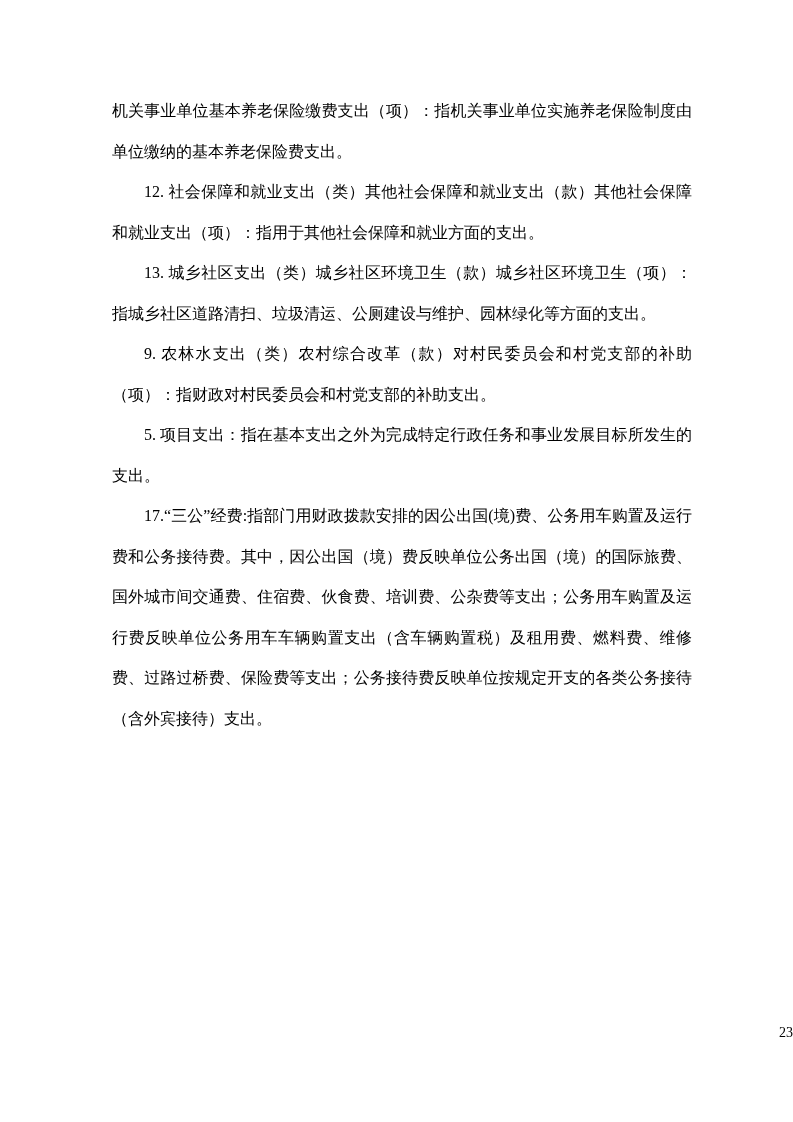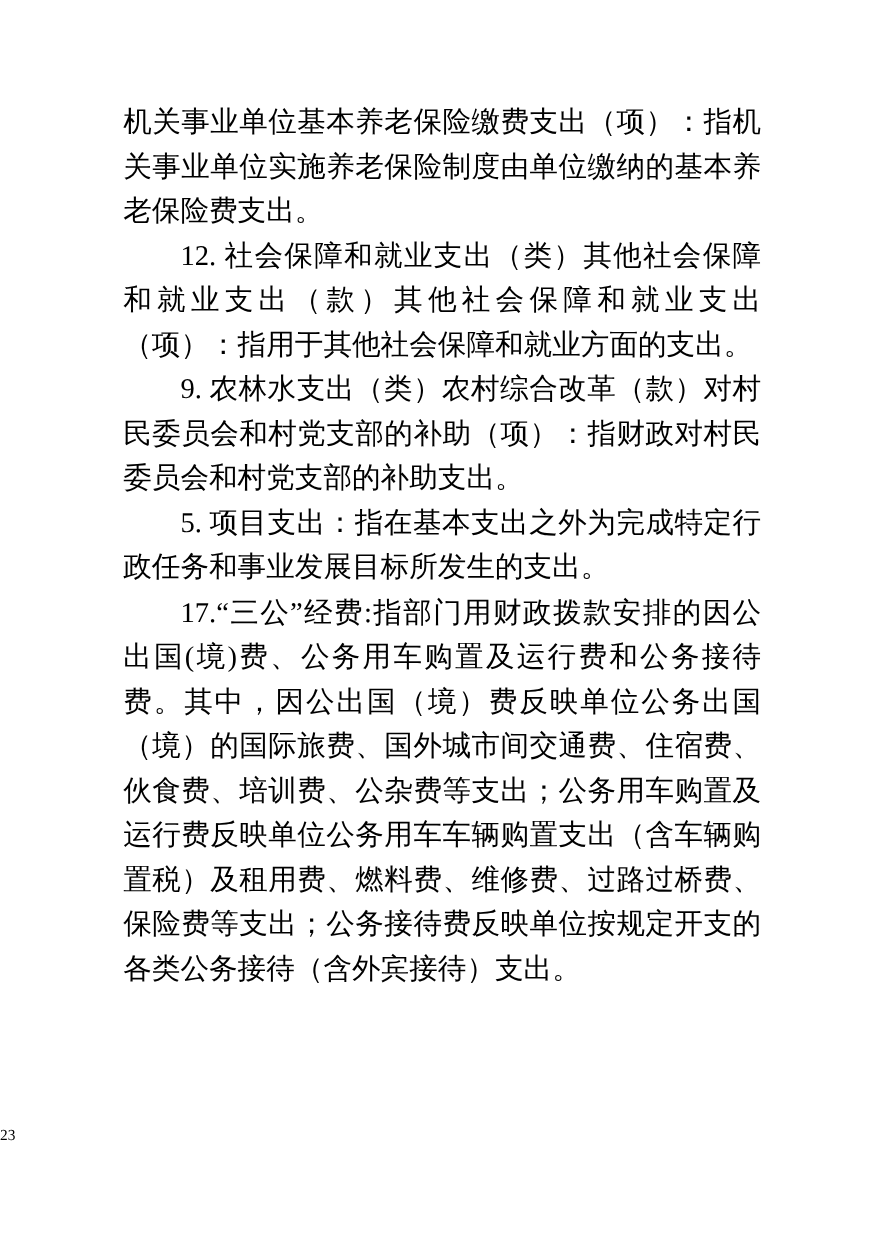--- a/index.html
+++ b/index.html
@@ -17,50 +17,51 @@
   }
   .doc-text {
     position: absolute;
     left: 112px;
     top: 91px;
     width: 580px;
   }
   .para {
     margin: 0;
     padding: 0;
-    font-size: 26px;
+    font-size: 16px;
     line-height: 40.5px;
     color: #000000;
     text-align: justify;
     text-justify: inter-ideograph;
     text-indent: 2em;
     word-break: normal;
     overflow-wrap: break-word;
   }
   .para.continuation {
     text-indent: 0;
   }
   .page-number {
     position: absolute;
     left: 0;
     right: 0;
     top: 1024px;
-    text-align: left;
+    text-align: right;
     font-size: 14px;
     line-height: 18px;
     color: #000000;
     font-family: "Liberation Serif", serif;
   }
 </style>
 </head>
 <body>
 
 <div class="page">
   <div class="doc-text">
     <p class="para continuation">机关事业单位基本养老保险缴费支出（项）：指机关事业单位实施养老保险制度由单位缴纳的基本养老保险费支出。</p>
     <p class="para">12. 社会保障和就业支出（类）其他社会保障和就业支出（款）其他社会保障和就业支出（项）：指用于其他社会保障和就业方面的支出。</p>
+    <p class="para">13. 城乡社区支出（类）城乡社区环境卫生（款）城乡社区环境卫生（项）：指城乡社区道路清扫、垃圾清运、公厕建设与维护、园林绿化等方面的支出。</p>
     <p class="para">9. 农林水支出（类）农村综合改革（款）对村民委员会和村党支部的补助（项）：指财政对村民委员会和村党支部的补助支出。</p>
     <p class="para">5. 项目支出：指在基本支出之外为完成特定行政任务和事业发展目标所发生的支出。</p>
     <p class="para">17.“三公”经费:指部门用财政拨款安排的因公出国(境)费、公务用车购置及运行费和公务接待费。其中，因公出国（境）费反映单位公务出国（境）的国际旅费、国外城市间交通费、住宿费、伙食费、培训费、公杂费等支出；公务用车购置及运行费反映单位公务用车车辆购置支出（含车辆购置税）及租用费、燃料费、维修费、过路过桥费、保险费等支出；公务接待费反映单位按规定开支的各类公务接待（含外宾接待）支出。</p>
   </div>
 
   <div class="page-number">23</div>
 </div>
 
 </body></html>

